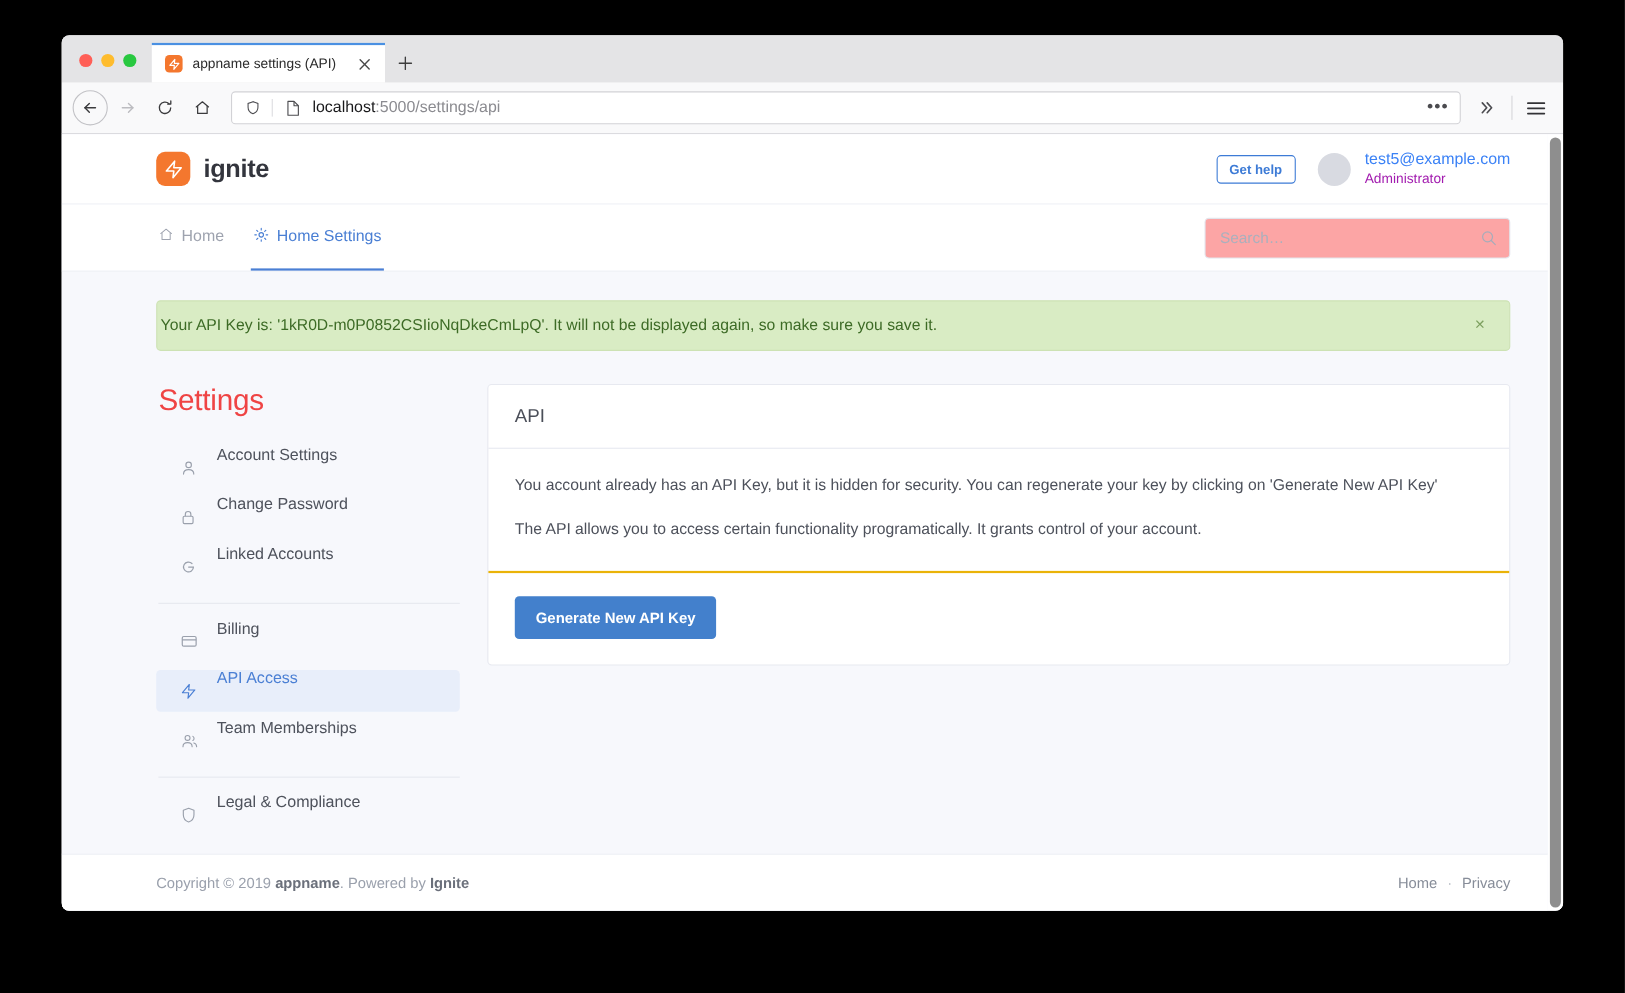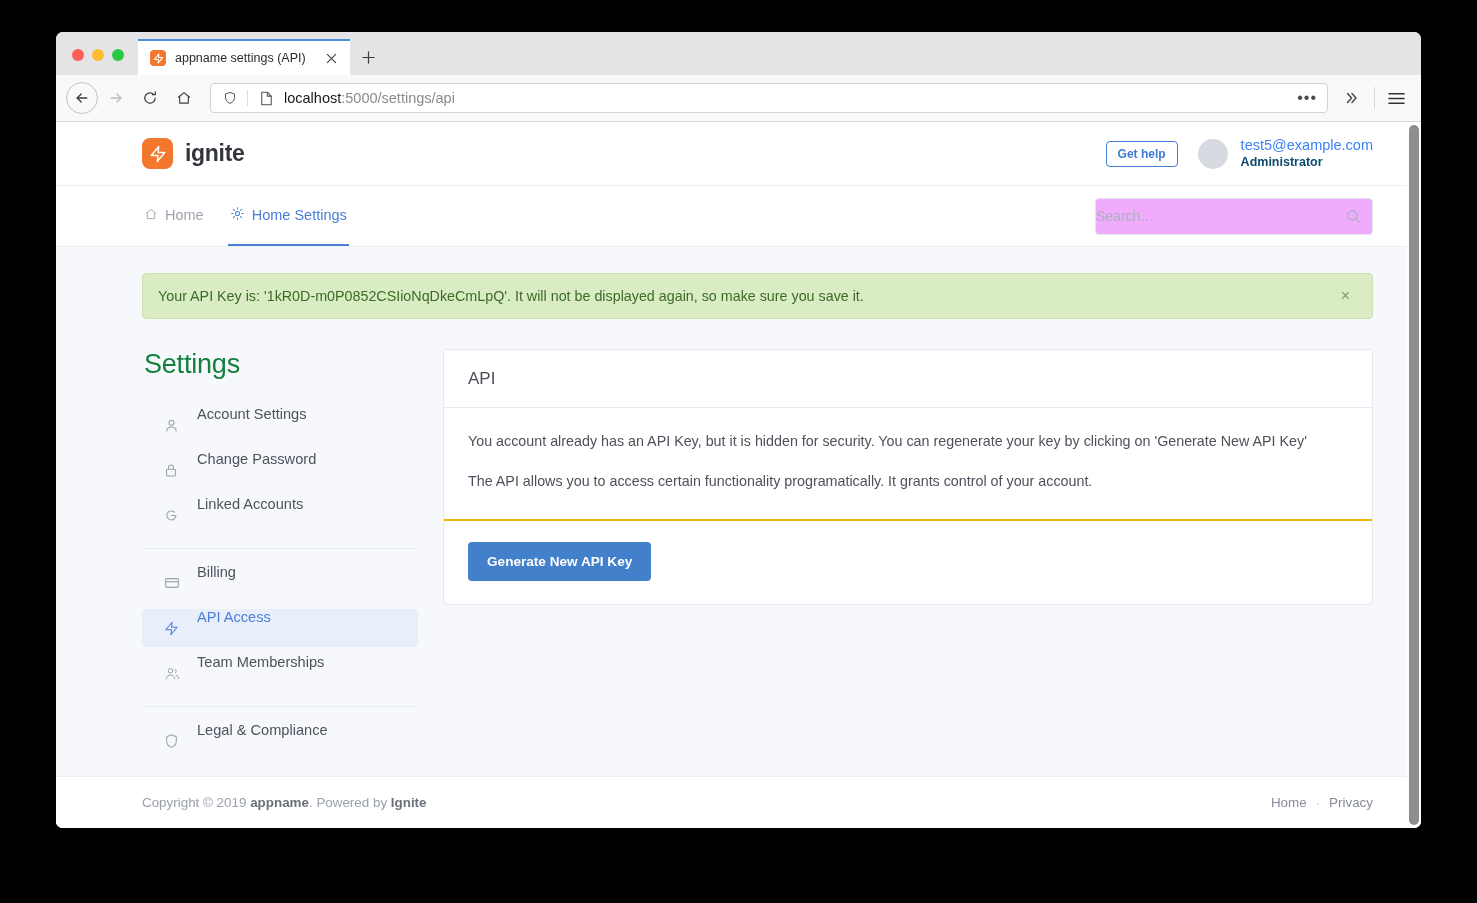--- a/index.html
+++ b/index.html
@@ -183,21 +183,21 @@
     padding: 5px 11px;
     background: #ffffff;
     white-space: nowrap;
   }
   .user-box { display: flex; align-items: center; gap: 13px; margin-left: 20px; }
   .avatar {
     width: 30px; height: 30px; border-radius: 50%;
     background: #d8dae1;
   }
   .user-email { font-size: 14.5px; color: #3b82f6; line-height: 1.25; }
-  .user-role { font-size: 12.5px; color: #0c4a6e; line-height: 1.35; font-weight: bold; }
+  .user-role { font-size: 12.5px; color: #a21caf; line-height: 1.35; }
 
   
   .nav-row {
     background: #ffffff;
     height: 61px;
     border-bottom: 1px solid #eceef4;
     display: flex; align-items: stretch;
     padding: 0 34px 0 86px;
   }
   .nav-tabs { display: flex; align-items: stretch; gap: 22px; }
@@ -206,25 +206,25 @@
     font-size: 14.5px;
     color: #9ea3af;
     border-bottom: 2px solid transparent;
     padding: 0 2px;
   }
   .nav-tab.active { color: #4a7fd4; border-bottom-color: #4a7fd4; }
   .nav-row-spacer { flex: 1; }
   .search-wrap { display: flex; align-items: center; align-self: center; }
   .search-box {
     width: 278px; height: 37px;
-    background: #f0abfc;
+    background: #fca5a5;
     border: 1px solid #e2e5ec;
     border-radius: 4px;
     display: flex; align-items: center;
-    padding: 0 11px 0 0;
+    padding: 0 11px 0 13px;
     margin-left: 40px;
   }
   .search-input {
     flex: 1; border: none; outline: none;
     font-family: "Liberation Sans", sans-serif;
     font-size: 14px; color: #4a4f5a;
     background: transparent;
   }
   .search-input::placeholder { color: #aab0bd; }
   .search-icon { color: #a6acba; display: flex; align-items: center; }
@@ -235,32 +235,32 @@
     padding: 26px 34px 0 86px;
     overflow: hidden;
   }
 
   .alert {
     background: #d9ecc4;
     border: 1px solid #cde2b4;
     border-radius: 4px;
     height: 46px;
     display: flex; align-items: center;
-    padding: 0 18px 0 15px;
+    padding: 0 18px 0 3px;
     margin-bottom: 30px;
   }
   .alert-text { flex: 1; font-size: 14.3px; color: #3d6b26; }
   .alert-close { color: #7da05f; font-size: 16px; line-height: 1; padding: 4px; }
 
   .columns { display: flex; align-items: flex-start; gap: 25px; }
 
   
   .settings-col { width: 276px; flex: none; }
   .settings-title {
-    font-size: 27px; color: #15803d;
+    font-size: 27px; color: #ef4444;
     font-weight: normal;
     margin: 0 0 26px 2px;
     letter-spacing: -0.2px;
   }
   .menu-group { }
   .menu-item {
     display: flex; gap: 16px;
     height: 38px;
     padding: 0 14px 0 22px;
     border-radius: 4px;

